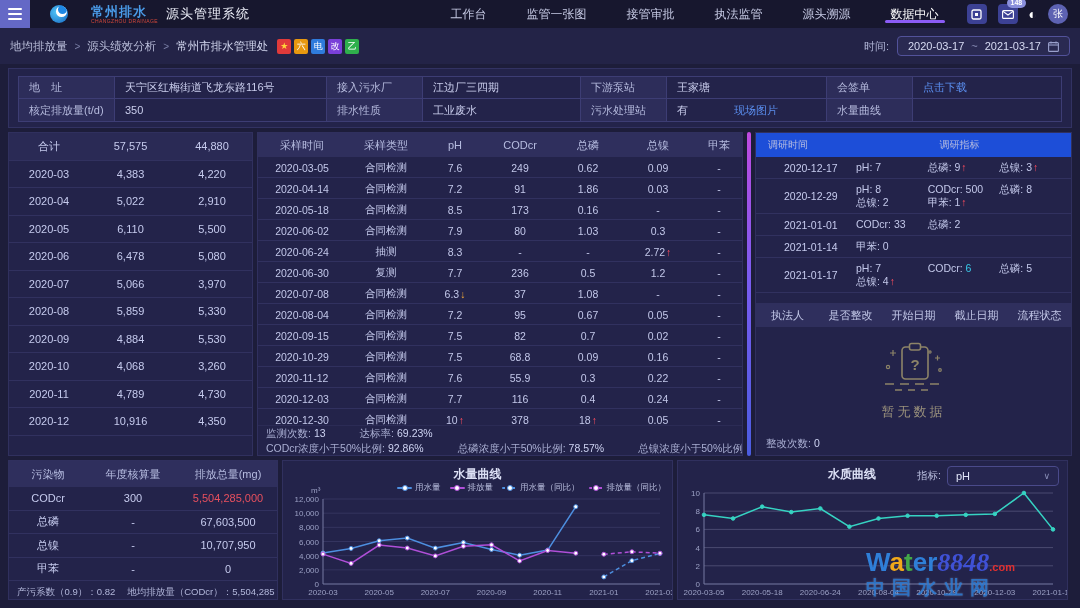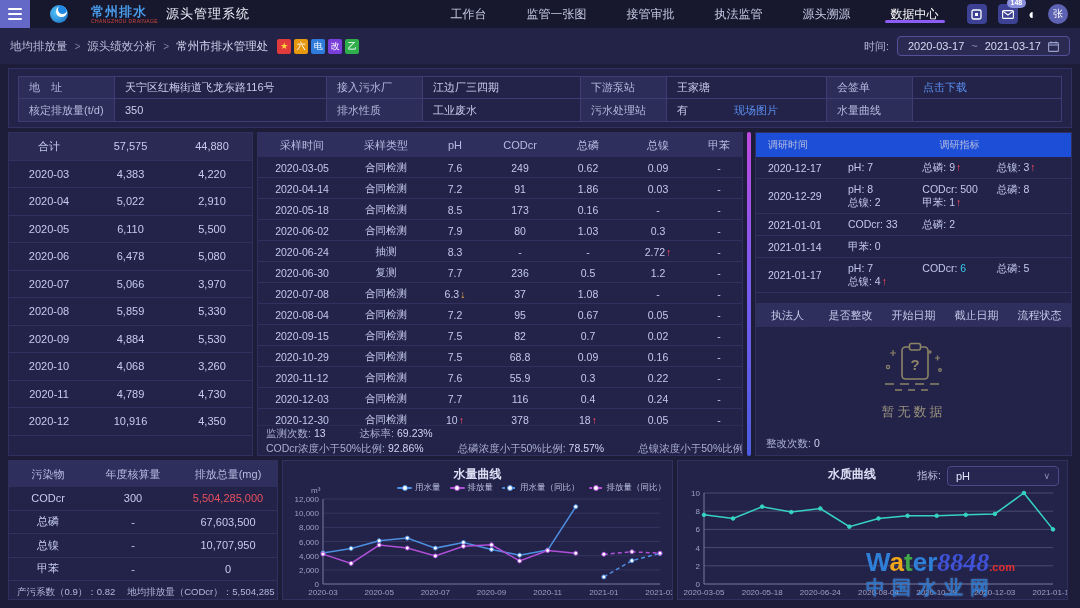--- a/index.html
+++ b/index.html
@@ -73,21 +73,21 @@
   .arr.up{color:#ff4d5e}
   .arr.down{color:#e8a23a}
   .red{color:#e8505e}
   .cyan{color:#38c8e8}
   
   .survey{height:170px;display:flex;flex-direction:column;overflow:hidden}
   .sv-head{display:flex;background:#1d4ed8;height:24px;align-items:center;font-size:10px;color:#b6bce0;flex:none}
   .sv-head .h0{width:92px;padding-left:12px}
   .sv-head .h1{flex:1;text-align:center}
   .sv-row{display:flex;border-bottom:1px solid #31315f;padding:4px 0;align-items:center}
-  .sv-date{width:92px;font-size:10.5px;color:#c6cbee;padding-left:12px;flex:none}
+  .sv-date{width:100px;font-size:10.5px;color:#c6cbee;padding-left:28px;flex:none}
   .sv-items{flex:1;display:grid;grid-template-columns:repeat(3,1fr);row-gap:0;font-size:10.5px;color:#c3c8ea;line-height:13px}
   
   .enf{flex:1;display:flex;flex-direction:column;overflow:hidden}
   .enf-head{display:flex;background:#2f2f5d;height:24px;flex:none}
   .enf-head .th{flex:1;font-size:11px}
   .empty{flex:1;display:flex;flex-direction:column;align-items:center;justify-content:center;gap:5px}
   .empty-text{color:#9a917c;font-size:13px;letter-spacing:3px}
   .enf-footer{font-size:10.5px;color:#a9aed2;padding:4px 10px;flex:none}
   .enf-footer b{color:#ced3f2;font-weight:normal;margin-left:3px}
   

